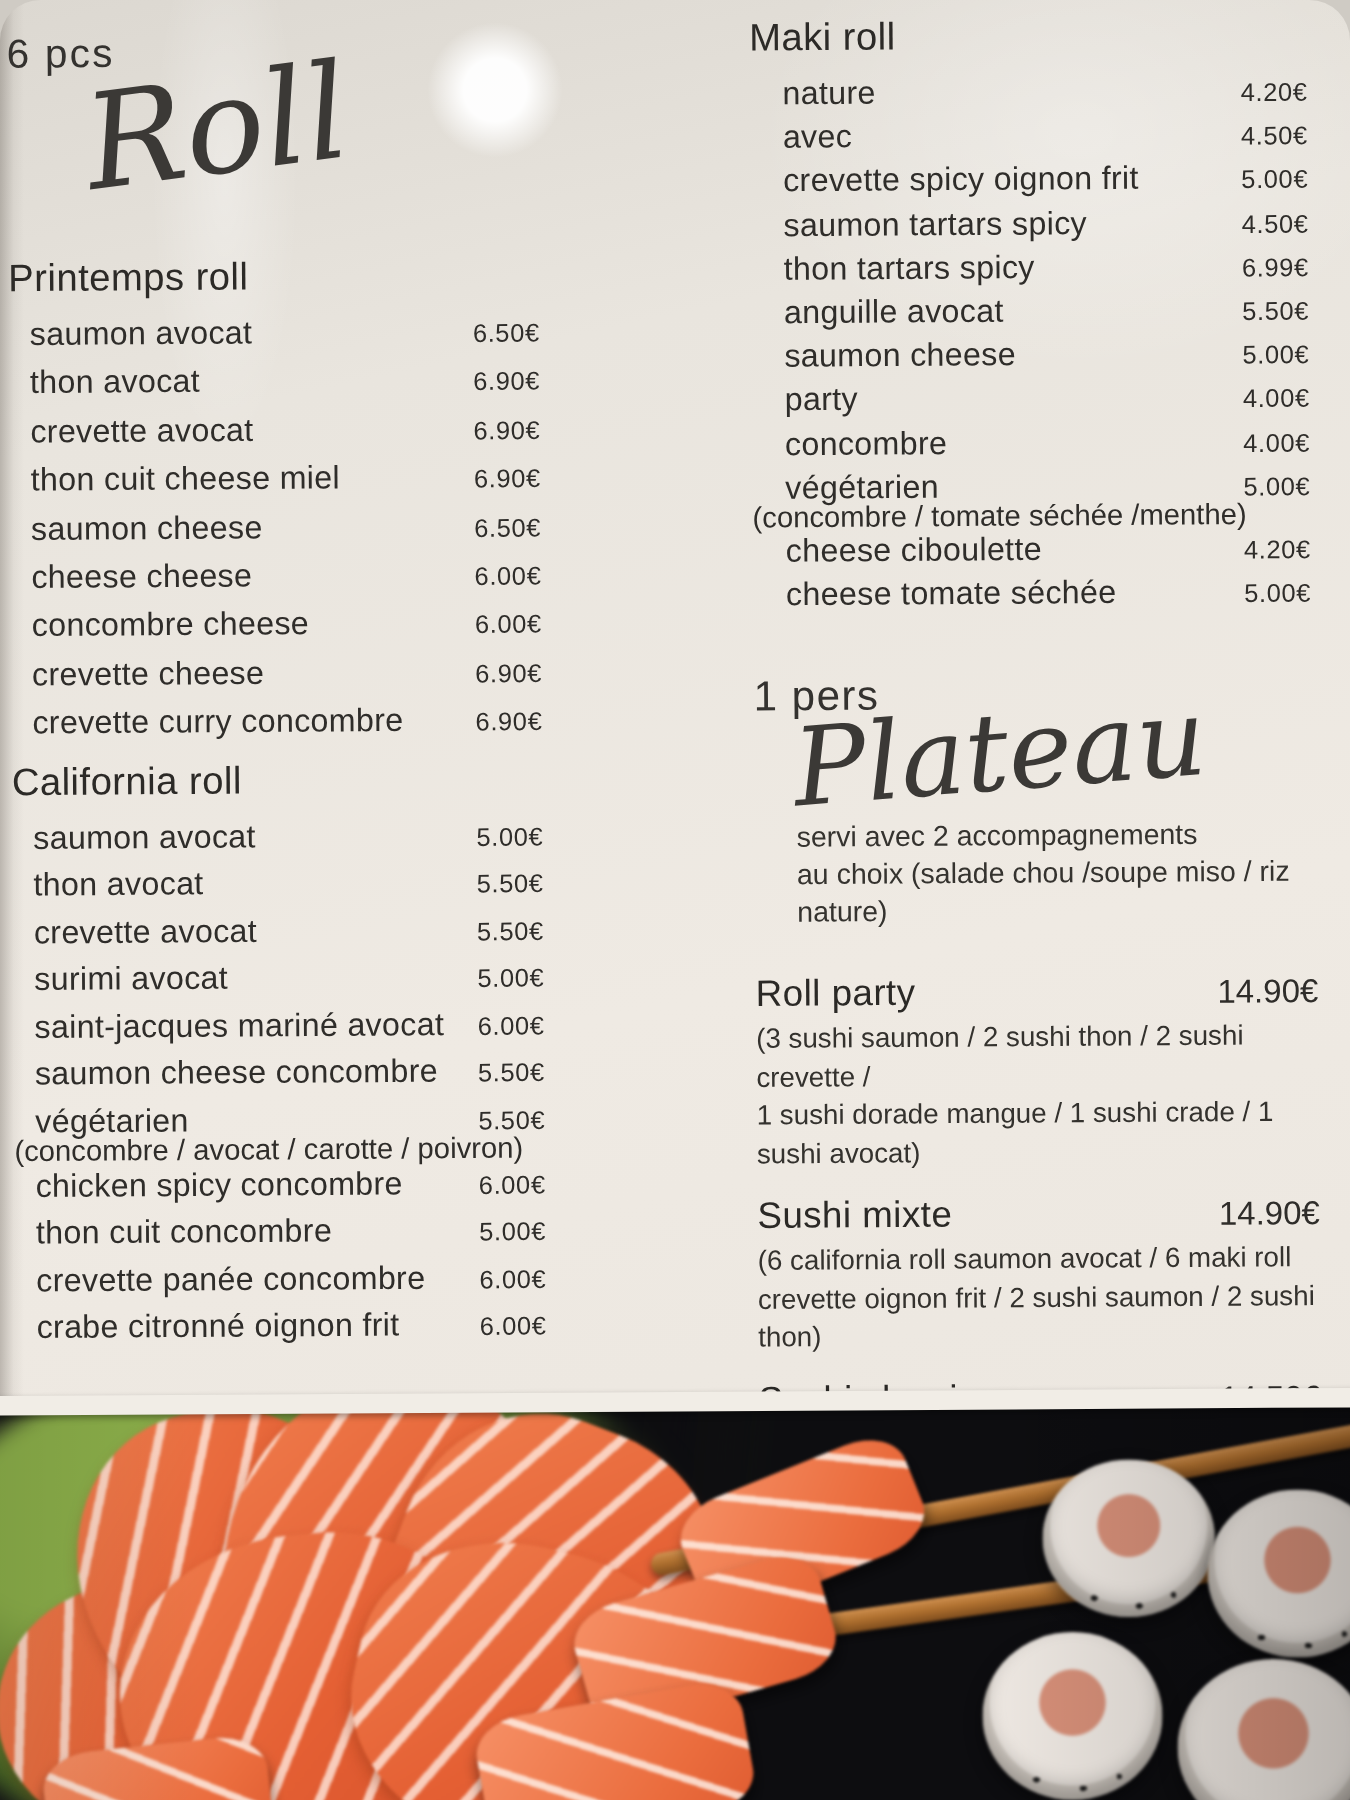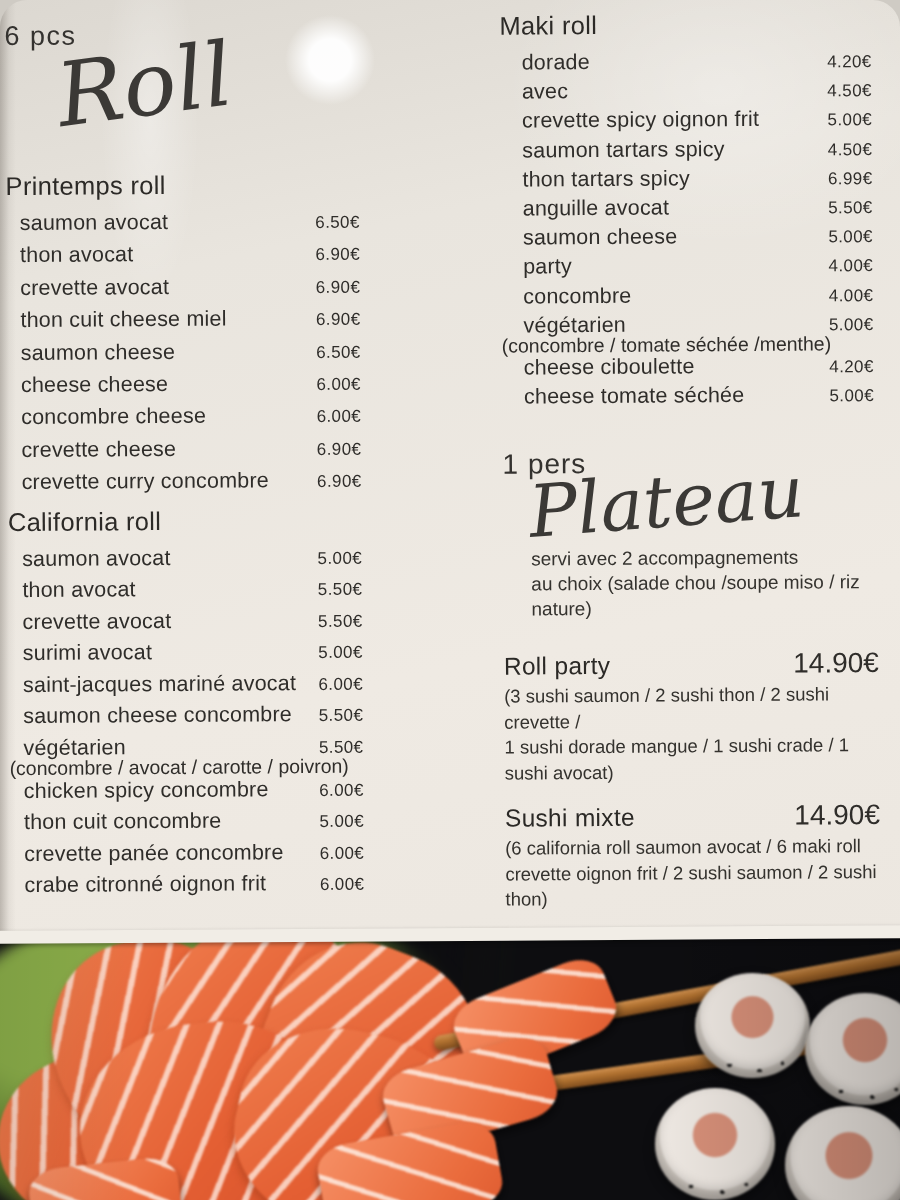--- a/index.html
+++ b/index.html
@@ -51,21 +51,21 @@
   .list-maki{width:372px;}
   .list-maki .row{min-height:29.2px;padding-left:22px;}
   .list-maki .inote{margin-left:-22px;}
 
   .pers-label{font-size:28px;letter-spacing:1px;margin-top:34px;color:#34322f;}
   .plat-sub{font-size:19px;line-height:1.33;margin:8px 0 0 28px;white-space:pre-line;color:#35332f;}
 
   .list-plateau{margin-top:28px;width:375px;}
   .list-plateau .row{margin-bottom:2px;}
   .list-plateau .pname{font-size:24.5px;letter-spacing:.3px;color:#2b2926;}
-  .list-plateau .pprice{font-size:28px;}
+  .list-plateau .pprice{font-size:22px;}
   .list-plateau .pdesc{width:100%;font-size:18.5px;line-height:1.38;white-space:pre-line;margin:2px 0 14px 0;color:#34322e;}
 
   
   .paper-edge{
     position:absolute;left:-8px;top:928px;width:916px;height:13px;
     background:#f1ede6;transform:rotate(-.35deg);
     box-shadow:0 2px 4px rgba(0,0,0,.35);z-index:3;
   }
 
   
@@ -257,21 +257,21 @@
 
           </div>
         </div>
     </div>
 
     <div class="col-right">
       <h2 class="sec-h h-maki">Maki roll</h2>
       <div class="list-maki">
 
           <div class="row">
-            <span class="iname">dorade</span>
+            <span class="iname">nature</span>
             <span class="iprice">4.20€</span>
 
           </div>
 
           <div class="row">
             <span class="iname">avec</span>
             <span class="iprice">4.50€</span>
 
           </div>
 

